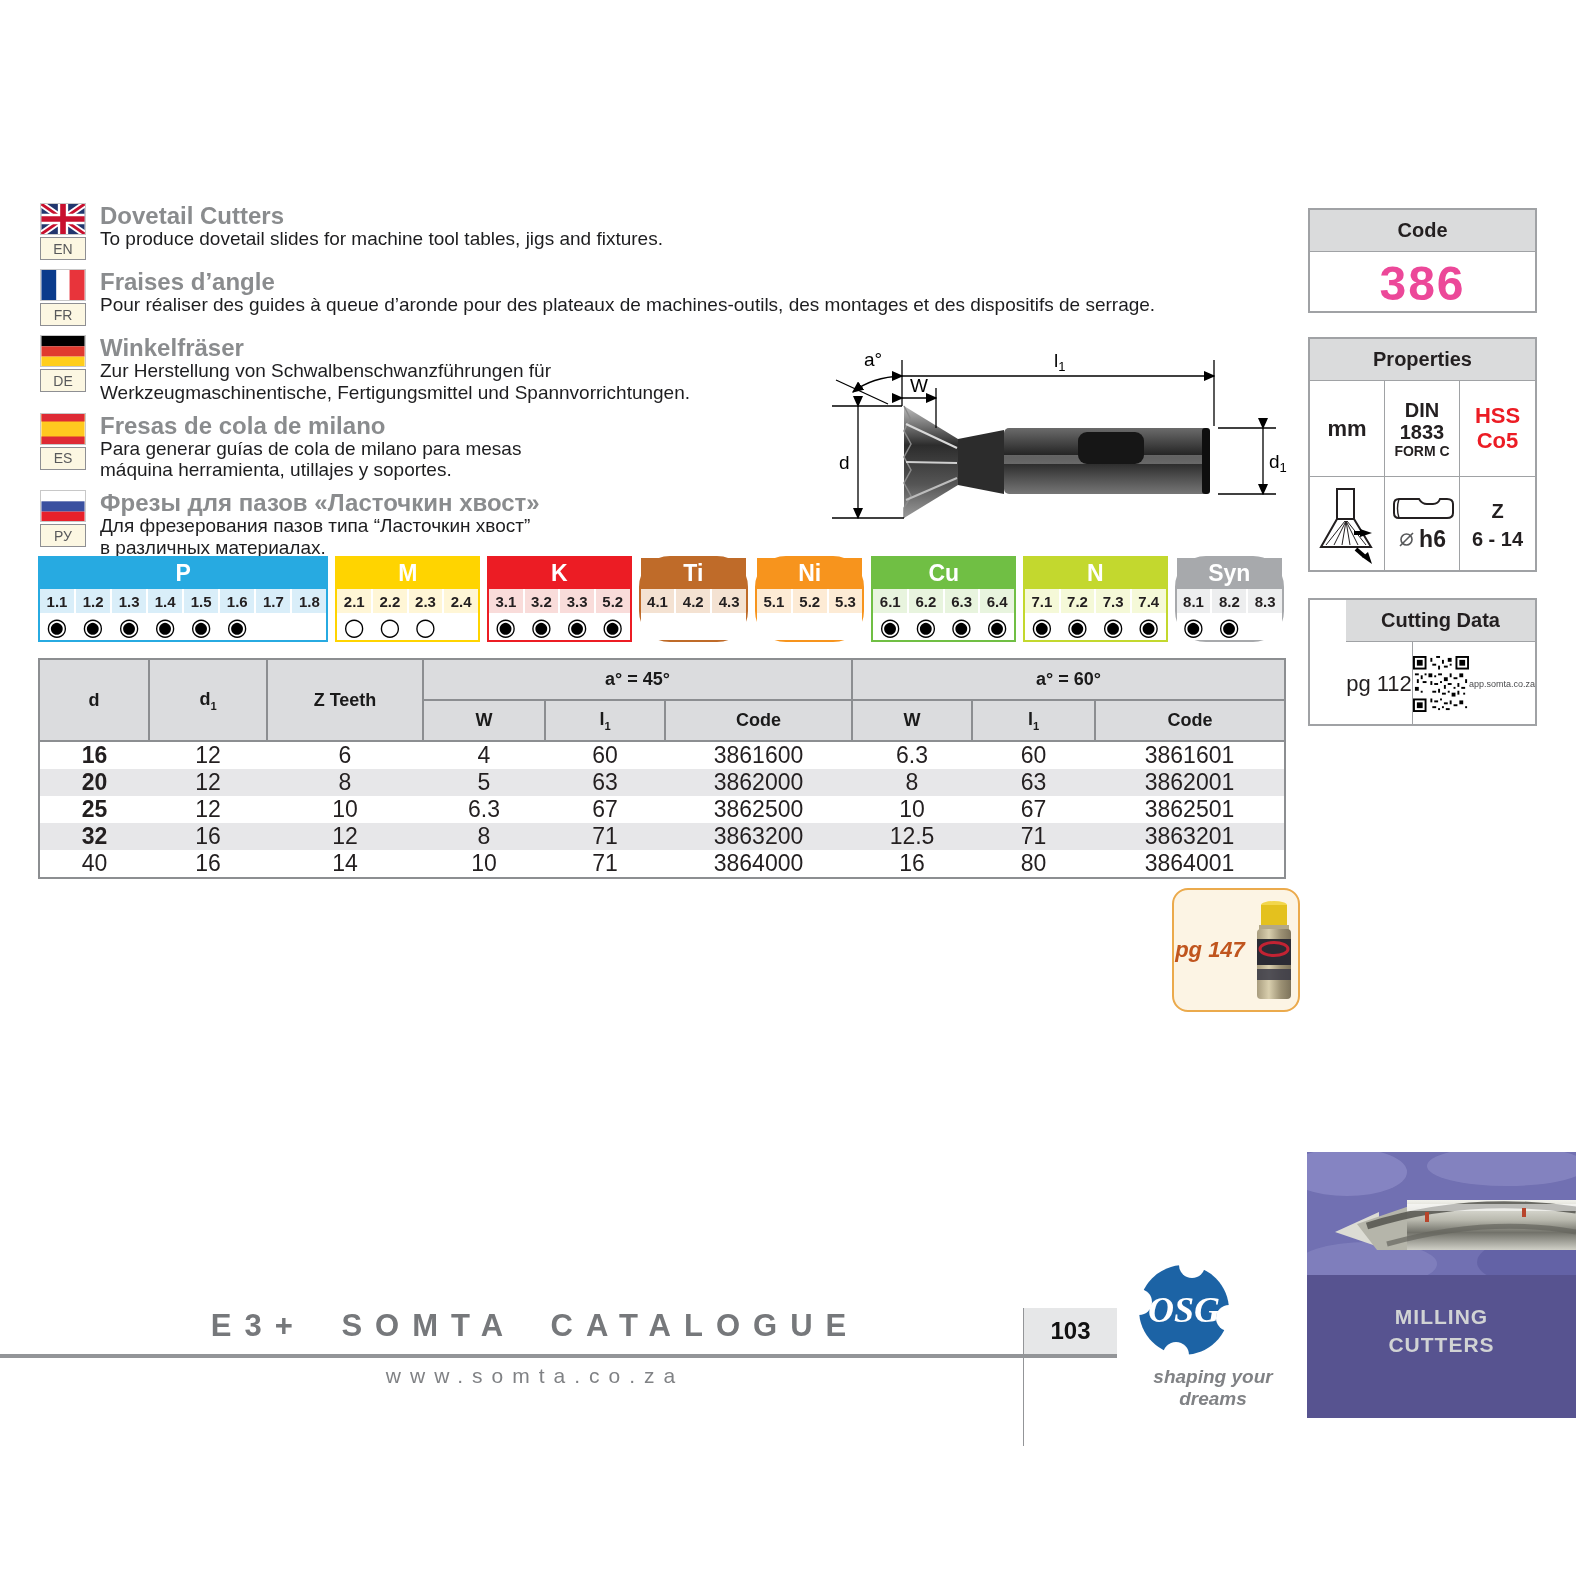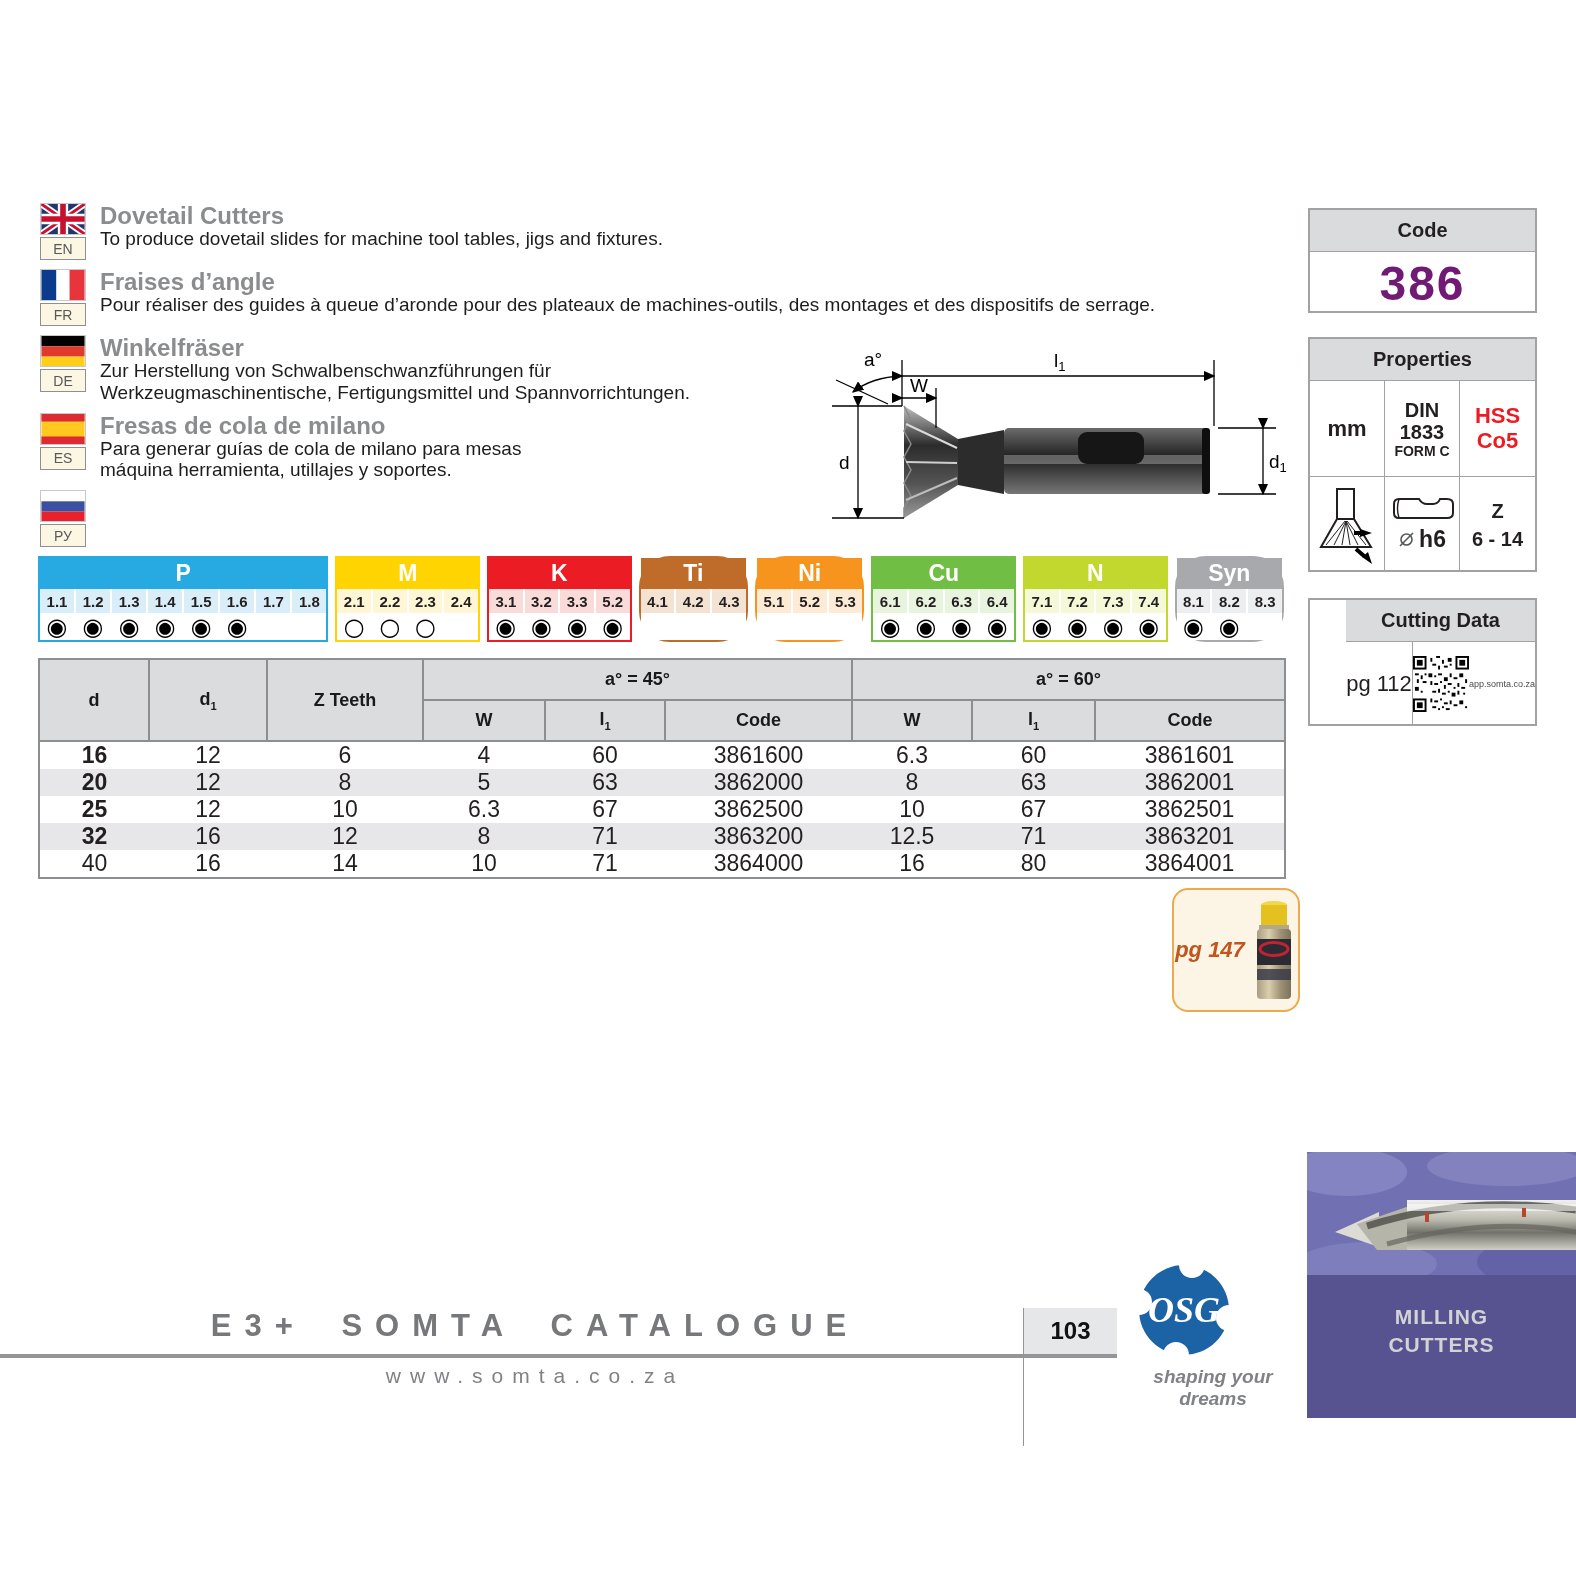--- a/index.html
+++ b/index.html
@@ -20,21 +20,21 @@
   .drawing{position:absolute;left:826px;top:336px;}
   .drawing text{font-family:"Liberation Sans",sans-serif;fill:#000;}
 
   
   .panel{position:absolute;left:1308px;width:229px;border:2px solid #A0A2A5;background:#fff;box-sizing:border-box;}
   .panel-header{height:41px;background:#DADBDC;border-bottom:1.5px solid #A0A2A5;
                 display:flex;align-items:center;justify-content:center;
                 font-weight:bold;font-size:20px;color:#231F20;}
   .code-panel{top:208px;height:105px;}
   .code-value{height:62px;display:flex;align-items:center;justify-content:center;
-              font-size:48px;font-weight:bold;letter-spacing:2px;color:#701a75;}
+              font-size:48px;font-weight:bold;letter-spacing:2px;color:#ec4899;}
   .props-panel{top:337px;height:235px;}
   .props-grid{display:grid;grid-template-columns:1fr 1fr 1fr;grid-template-rows:96px 95px;}
   .props-cell{border-right:1.5px solid #A0A2A5;border-bottom:1.5px solid #A0A2A5;
               display:flex;flex-direction:column;align-items:center;justify-content:center;text-align:center;}
   .props-cell:nth-child(3n){border-right:none;}
   .props-cell:nth-child(n+4){border-bottom:none;}
   .t-mm{font-size:22px;font-weight:bold;}
   .t-din{font-size:20px;font-weight:bold;line-height:1.1;}
   .t-din-form{font-size:14px;font-weight:bold;}
   .t-hss{font-size:22px;font-weight:bold;color:#EC1C24;line-height:1.1;}
@@ -172,20 +172,25 @@
     </div>
 
     <div class="lang-block">
       <div class="lang-flagcol">
         <svg class="flag" viewBox="0 0 46 32">
           <rect width="46" height="11" fill="#fff"></rect>
             <rect y="11" width="46" height="11" fill="#3A50A0"></rect>
           <rect y="22" width="46" height="10" fill="#E8212B"></rect>
         </svg>
         <div class="lang-code">РУ</div>
+      </div>
+      <div>
+        <div class="lang-title">Фрезы для пазов «Ласточкин хвост»</div>
+        <div class="lang-desc">Для фрезерования пазов типа “Ласточкин хвост”
+в различных материалах.</div>
       </div>
     </div>
   </section>
 
   <svg class="drawing" width="470" height="215" viewBox="0 0 470 215">
     <defs>
       <marker id="ah" markerWidth="9" markerHeight="8" refX="8" refY="4" orient="auto">
         <path d="M0,0 L9,4 L0,8 Z" fill="#000"></path>
       </marker>
       <linearGradient id="gshank" x1="0" y1="0" x2="0" y2="1">

